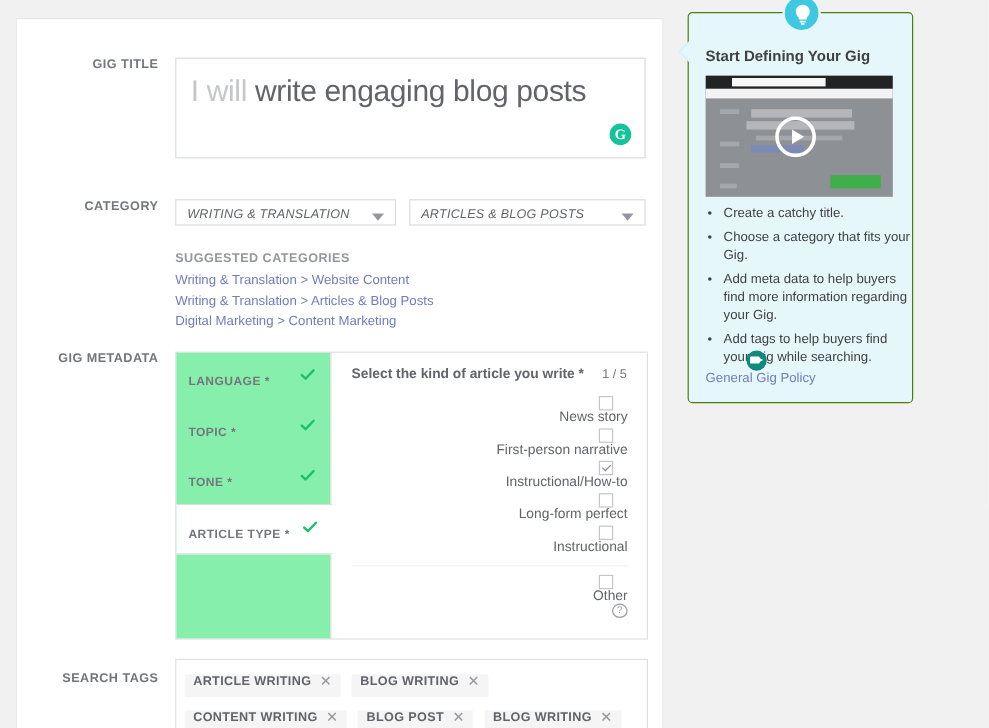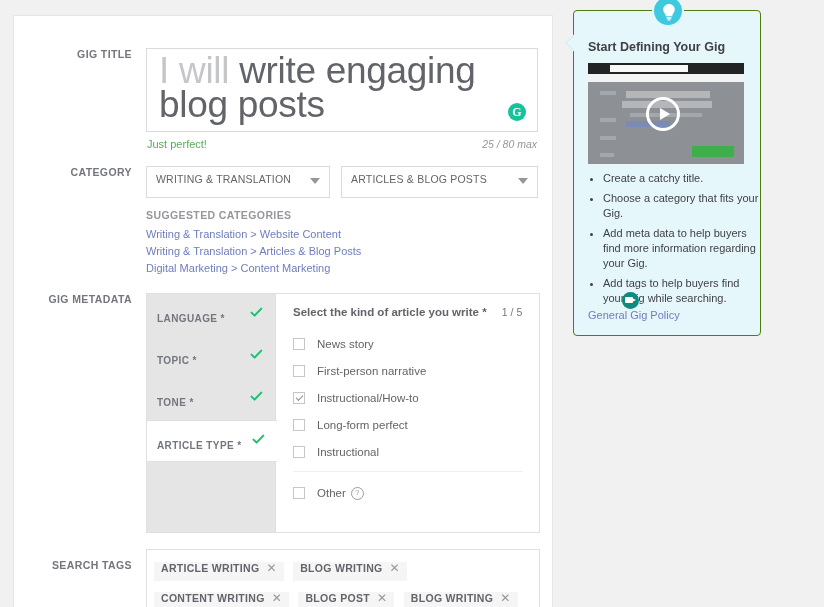--- a/index.html
+++ b/index.html
@@ -55,22 +55,22 @@
     border: 1px solid #dadbdd;
     box-sizing: border-box;
     position: relative;
     background: #fff;
   }
   #gig-title-text {
     position: absolute;
     left: 12px;
     top: 5px;
     right: 40px;
-    font-size: 37px;
-    line-height: 34px;
+    font-size: 25px;
+    line-height: 44px;
     color: #62646a;
     font-weight: 400;
     letter-spacing: -0.3px;
   }
   #gig-title-prefix {
     color: #c5c6c9;
   }
   #grammarly-icon {
     position: absolute;
     right: 11px;
@@ -104,24 +104,25 @@
     right: 1px;
     top: 0;
     font-size: 10.5px;
     color: #95979d;
     font-style: italic;
   }
 
   
   .select-box {
     position: absolute;
-    height: 32px;
+    height: 22px;
     border: 1px solid #dadbdd;
     box-sizing: border-box;
     background: #fff;
+    font-style: italic;
   }
   .select-label {
     position: absolute;
     left: 9px;
     top: 6px;
     font-size: 10.5px;
     color: #62646a;
     letter-spacing: 0.2px;
     text-transform: uppercase;
   }
@@ -162,21 +163,21 @@
     border: 1px solid #dfe0e2;
     box-sizing: border-box;
     background: #fff;
   }
   #metadata-tabs {
     position: absolute;
     left: 0;
     top: 0;
     width: 129px;
     height: 100%;
-    background: #e5e5e5;
+    background: #86efac;
     border-right: 1px solid #dfe0e2;
     box-sizing: border-box;
   }
   .meta-tab {
     position: relative;
     height: 42px;
     box-sizing: border-box;
     padding: 14px 10px 0 10px;
     cursor: pointer;
   }
@@ -220,23 +221,24 @@
     position: relative;
   }
   #panel-counter {
     font-size: 10.5px;
     font-weight: normal;
     color: #74767e;
     margin-left: 12px;
   }
   .cb-row {
     display: flex;
-    align-items: center;
+    align-items: flex-end;
     height: 27px;
     cursor: pointer;
+    flex-direction: column;
   }
   .cb-row.separated {
     border-top: 1px solid #efeff0;
     margin-top: 6px;
     padding-top: 7px;
     height: 28px;
   }
   .cb-box {
     width: 12px;
     height: 12px;
@@ -476,24 +478,20 @@
 <body>
 
 <div id="main-card">
 
   <div class="form-row" style="top:32px;">
     <div class="row-label">GIG TITLE</div>
     <div class="row-field">
       <div id="gig-title-box">
         <div id="gig-title-text"><span id="gig-title-prefix">I will </span><span id="gig-title-value">write engaging blog posts</span></div>
         <div id="grammarly-icon">G</div>
-      </div>
-      <div id="title-helper">
-        <div id="title-valid-msg">Just perfect!</div>
-        <div id="title-counter">25 / 80 max</div>
       </div>
     </div>
   </div>
 
   <div class="form-row" style="top:150px;">
     <div class="row-label">CATEGORY</div>
     <div class="row-field" style="position:absolute; left:132px; top:0; width:400px; height:27px;">
       <div class="select-box" style="left:0; width:184px;">
         <span class="select-label">WRITING &amp; TRANSLATION</span>
         <span class="caret"></span>

